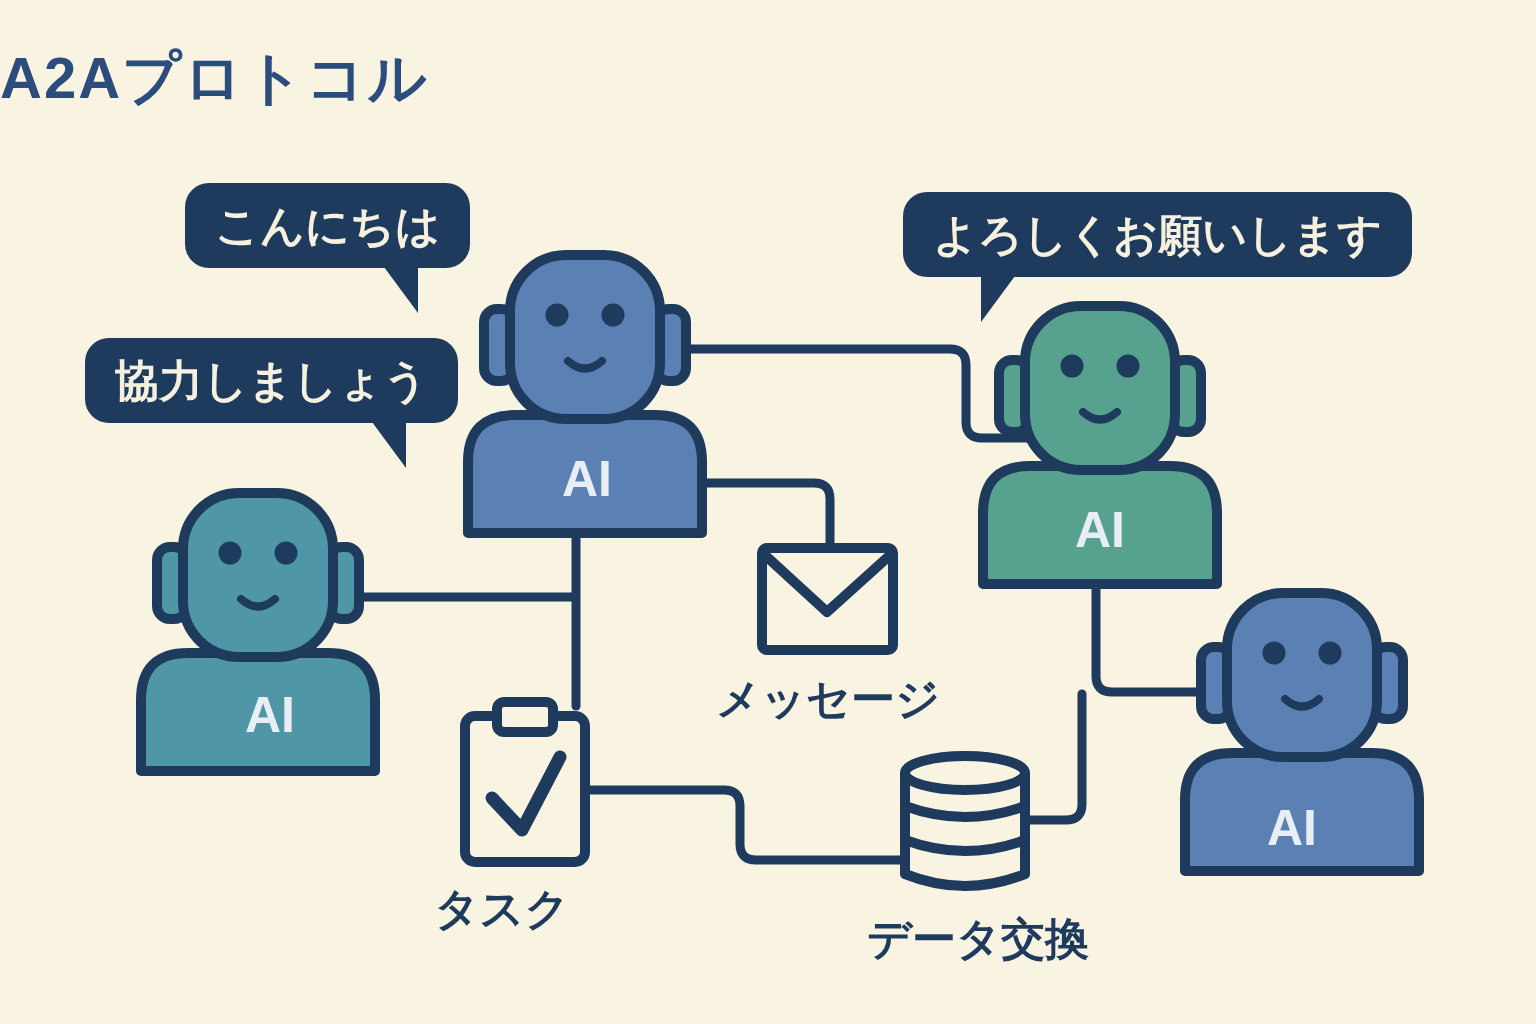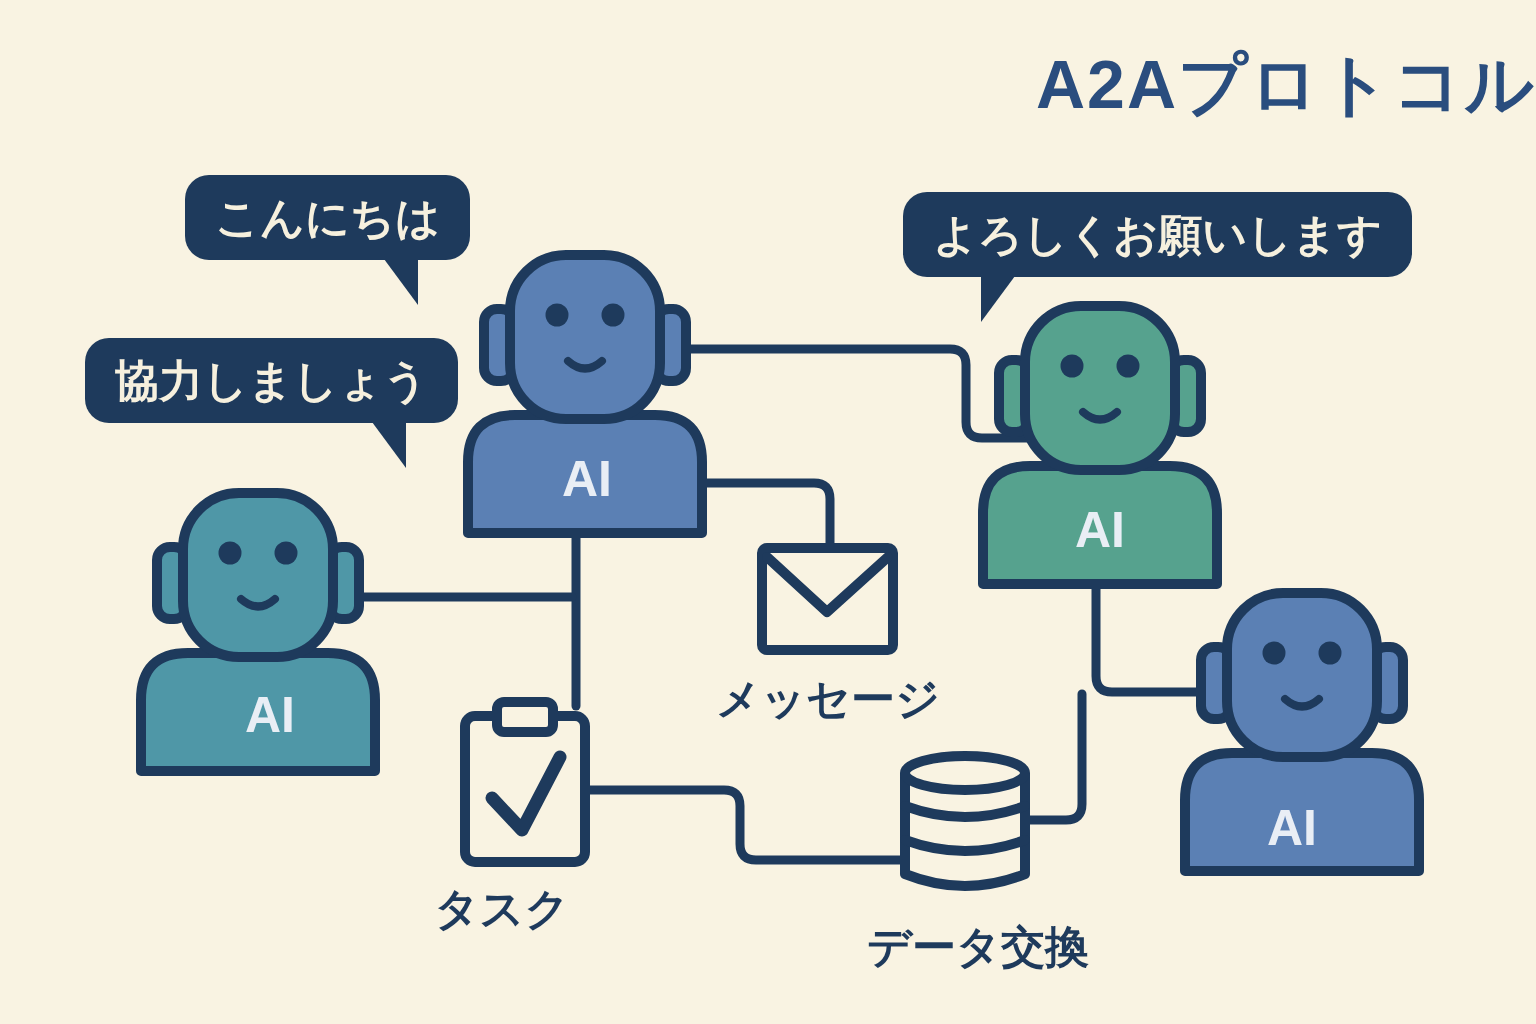--- a/index.html
+++ b/index.html
@@ -35,50 +35,50 @@
   .robot-teal{color:var(--teal);}
   .robot-green{color:var(--green);}
 
   .ai-label{
     font-family:"Liberation Sans", sans-serif;
     font-size:50px;font-weight:700;fill:#e9eef5;text-anchor:middle;
   }
 
   
   .title{
-    position:absolute;left:0;right:0;top:40px;text-align:right;
-    font-size:68px;font-weight:800;color:var(--title);letter-spacing:2px;
+    position:absolute;left:0;right:0;top:40px;text-align:left;
+    font-size:58px;font-weight:800;color:var(--title);letter-spacing:2px;
     white-space:nowrap;
   }
 
   
   .bubble{
     position:absolute;background:var(--navy);color:var(--cream);
     font-size:44px;font-weight:700;line-height:1.25;
     padding:15px 30px;border-radius:24px;white-space:nowrap;
   }
   .bubble::after{content:"";position:absolute;top:99%;width:0;height:0;}
   .tail-dr::after{ 
     right:52px;border-top:46px solid var(--navy);border-left:34px solid transparent;
   }
   .tail-dl::after{ 
     left:78px;border-top:46px solid var(--navy);border-right:34px solid transparent;
   }
-  .b-hello{left:185px;top:175px;}
+  .b-hello{left:185px;top:183px;}
   .b-coop{left:85px;top:338px;}
   .b-greet{left:903px;top:192px;}
 
   
   .node-label{
     position:absolute;transform:translateX(-50%);
     font-size:44px;font-weight:700;color:var(--navy);white-space:nowrap;
   }
   .l-message{left:828px;top:670px;text-align:right;}
   .l-task{left:502px;top:880px;}
-  .l-data{left:978px;top:910px;margin-top:8px;}
+  .l-data{left:978px;top:910px;}
 </style>
 </head>
 <body>
 
 <svg class="canvas" width="1536" height="1024" viewBox="0 0 1536 1024">
 
   <defs>
     <g id="robot">
 
       <rect class="rbody" x="-101" y="-28" width="30" height="72" rx="13"></rect>

